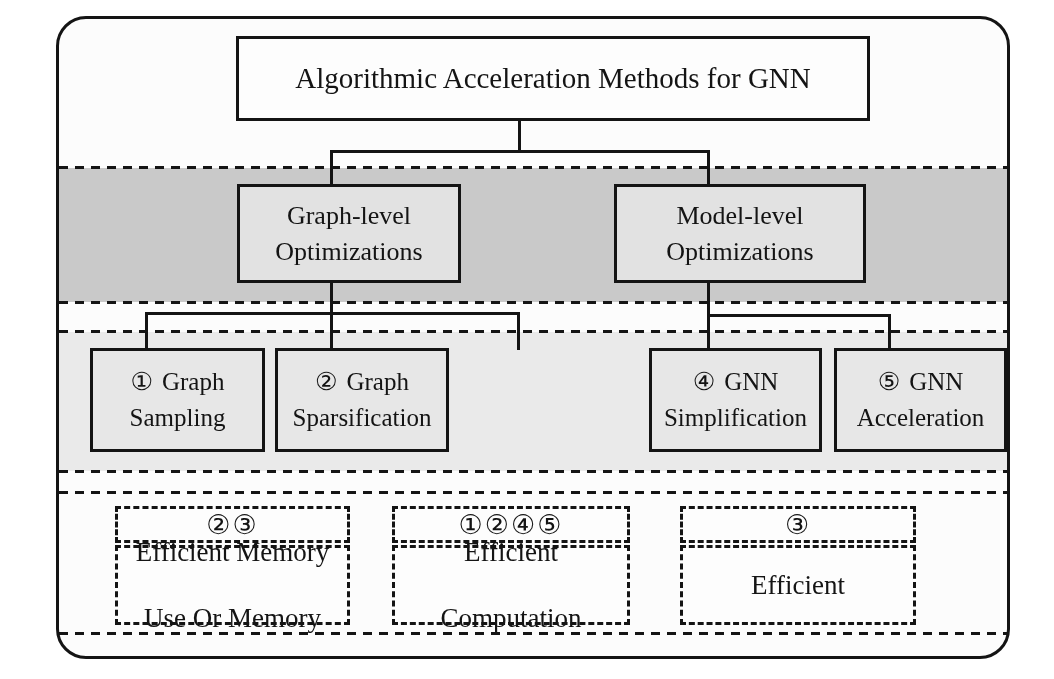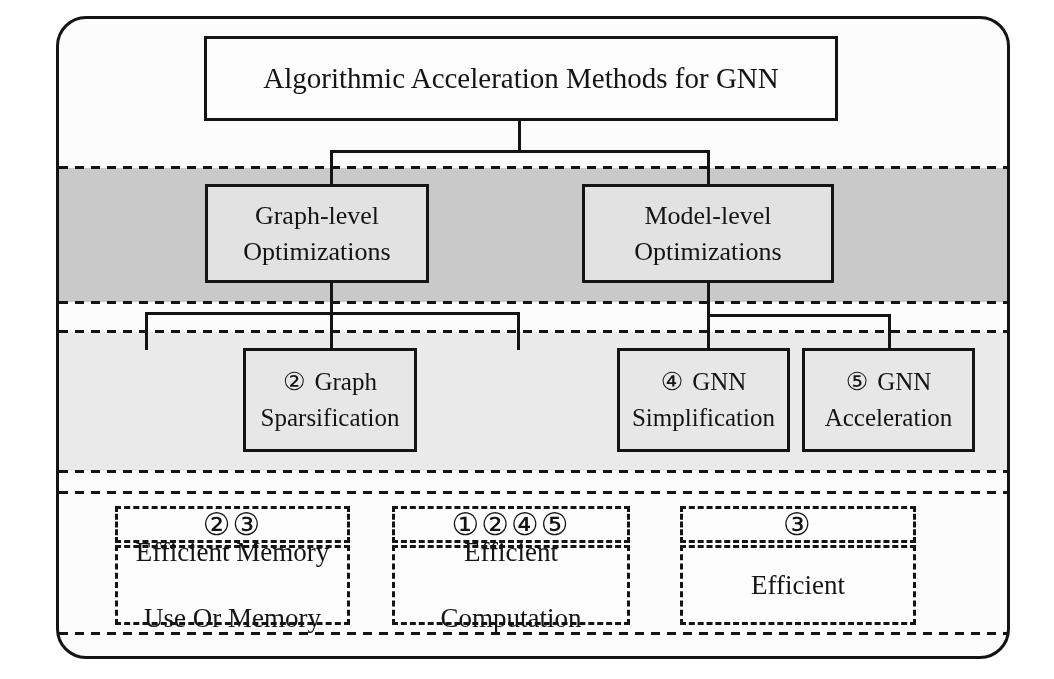--- a/index.html
+++ b/index.html
@@ -16,31 +16,32 @@
   .band.light{top:332px;height:139px;background:#eaeaea;}
   .dashsep{
     position:absolute;left:59px;width:948px;height:3px;
     background:repeating-linear-gradient(90deg,#141414 0 9px,transparent 9px 16px);
   }
   .conn{position:absolute;background:#141414;}
   .box{
     position:absolute;border:3px solid #141414;box-sizing:border-box;
     display:flex;flex-direction:column;align-items:center;justify-content:center;
     text-align:center;
+    margin-left:32px;
   }
   .titlebox{background:#fdfdfd;font-size:29px;}
   .lvl2{background:#e2e2e2;font-size:26px;line-height:36px;}
   .lvl3{background:#e7e7e7;font-size:25px;line-height:36px;}
   .lvl3 .numline{white-space:nowrap;}
   .lvl3 .num{margin-right:9px;}
   .dbox{
     position:absolute;border:3px dashed #141414;box-sizing:border-box;background:#fdfdfd;
     display:flex;flex-direction:column;align-items:center;justify-content:center;text-align:center;
   }
-  .badgebox{font-size:31px;font-family:"Liberation Serif","DejaVu Sans",serif;letter-spacing:2px;}
+  .badgebox{font-size:27px;font-family:"Liberation Serif","DejaVu Sans",serif;letter-spacing:2px;}
   .labelbox{font-size:27px;line-height:38px;gap:28px;}
   .txt{display:block;}
 </style>
 </head>
 <body>
 
 <div class="stage">
 
   <div class="outer"></div>
 
@@ -74,20 +75,24 @@
 
   <div class="box lvl2" style="left:205px;top:184px;width:224px;height:99px">
     <span class="txt">Graph-level</span>
     <span class="txt">Optimizations</span>
   </div>
   <div class="box lvl2" style="left:582px;top:184px;width:252px;height:99px">
     <span class="txt">Model-level</span>
     <span class="txt">Optimizations</span>
   </div>
 
+  <div class="box lvl3" style="left:58px;top:348px;width:175px;height:104px">
+    <span class="numline"><span class="num">①</span><span>Graph</span></span>
+    <span class="txt">Sampling</span>
+  </div>
   <div class="box lvl3" style="left:243px;top:348px;width:174px;height:104px">
     <span class="numline"><span class="num">②</span><span>Graph</span></span>
     <span class="txt">Sparsification</span>
   </div>
   <div class="box lvl3" style="left:617px;top:348px;width:173px;height:104px">
     <span class="numline"><span class="num">④</span><span>GNN</span></span>
     <span class="txt">Simplification</span>
   </div>
   <div class="box lvl3" style="left:802px;top:348px;width:173px;height:104px">
     <span class="numline"><span class="num">⑤</span><span>GNN</span></span>

